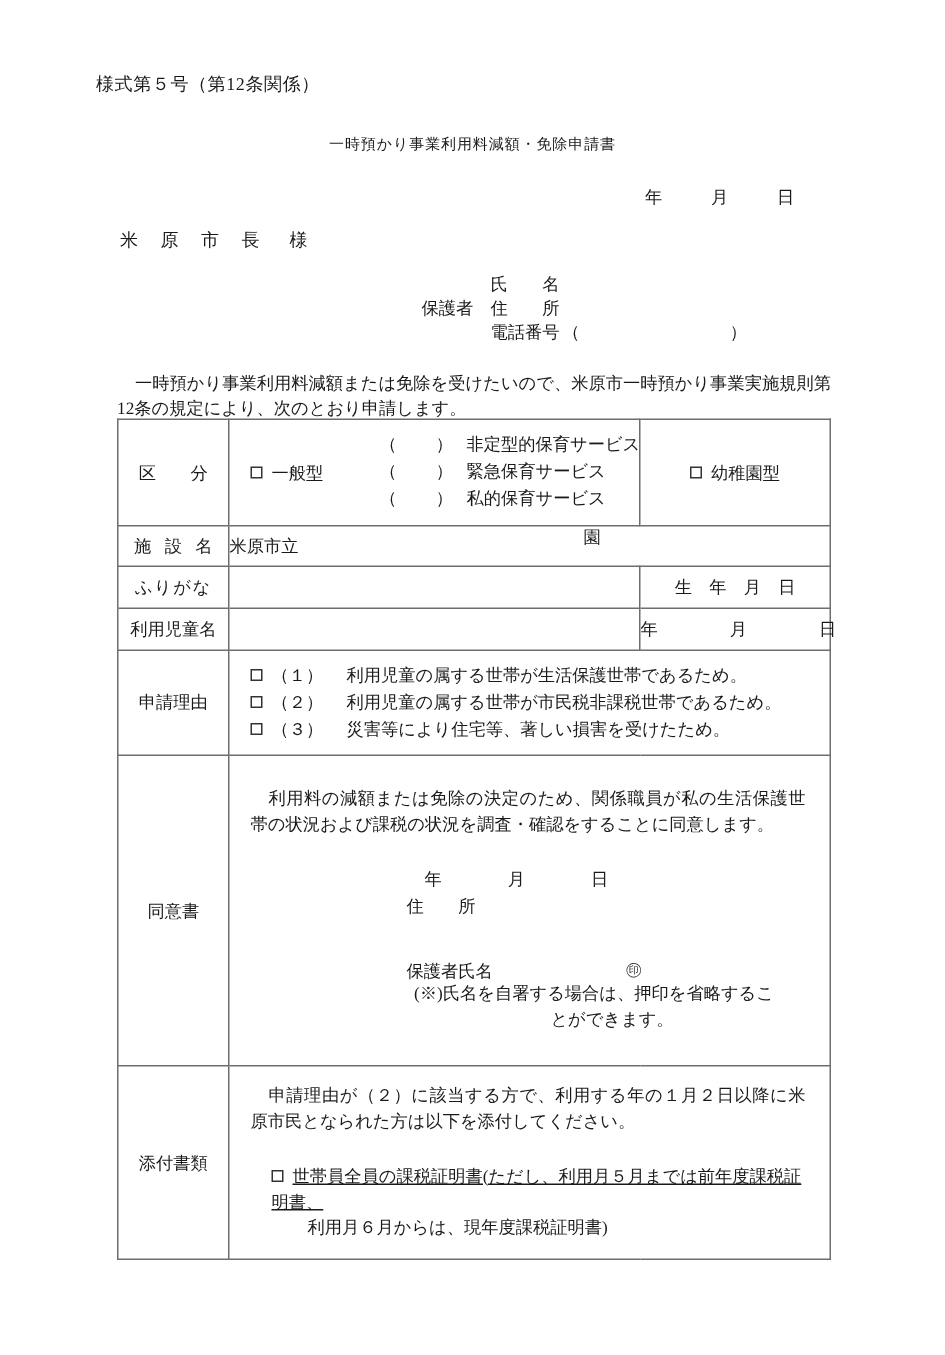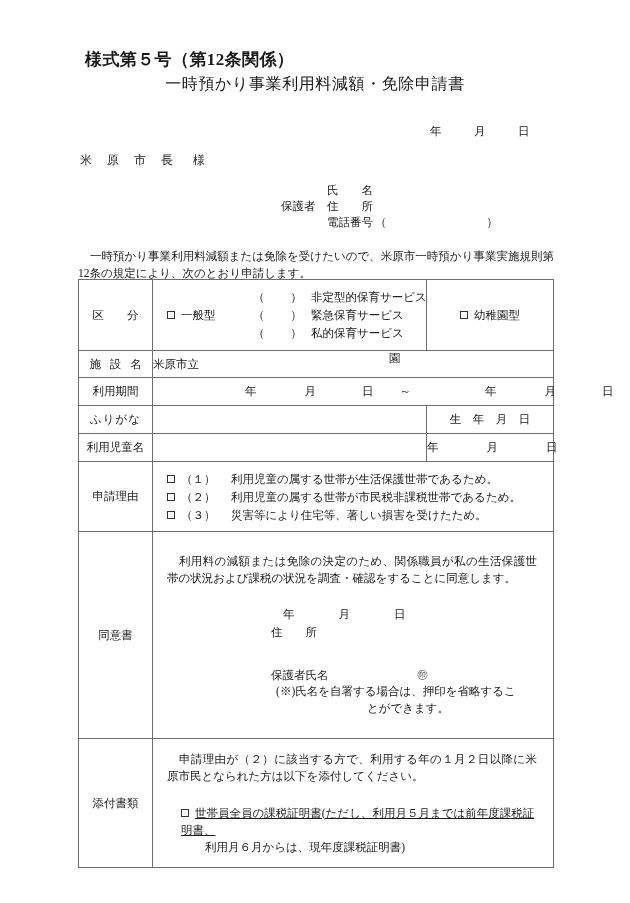--- a/index.html
+++ b/index.html
@@ -20,34 +20,33 @@
   .page {
     position: absolute;
     left: 0; top: 0;
     width: 630px;
     height: 903px;
   }
 
   
   .form-no {
     position: absolute;
-    left: 85px;
+    left: 64px;
     top: 48px;
-    font-size: 17px;
+    font-size: 12px;
     letter-spacing: 0.4px;
     white-space: nowrap;
-    font-weight: bold;
   }
   .doc-title {
     position: absolute;
     left: 0;
-    top: 74px;
+    top: 89px;
     width: 630px;
     text-align: center;
-    font-size: 16px;
+    font-size: 10px;
     letter-spacing: 0.6px;
     white-space: nowrap;
   }
   .date-line {
     position: absolute;
     left: 430px;
     top: 124px;
     font-size: 11.5px;
     white-space: nowrap;
   }
@@ -338,28 +337,20 @@
         </td>
       </tr>
 
       <tr class="fac-row">
         <td class="lbl-cell lbl-sp1">施 設 名</td>
         <td class="fac-val" colspan="2">
           <span>米原市立</span><span class="fac-en">園</span>
         </td>
       </tr>
 
-      <tr class="per-row">
-        <td class="lbl-cell">利用期間</td>
-        <td colspan="2">
-          <div class="period-inner">
-            <span class="s1"></span><span>年</span><span class="s2"></span><span>月</span><span class="s3"></span><span>日</span><span class="s4"></span><span>～</span><span class="s5"></span><span>年</span><span class="s6"></span><span>月</span><span class="s7"></span><span>日</span>
-          </div>
-        </td>
-      </tr>
 
       <tr class="furi-row">
         <td class="lbl-cell furi-lbl">ふりがな</td>
         <td class="furi-blank blank-cell"></td>
         <td class="dob-cell">
           <span class="dob-inner">生　年　月　日</span>
         </td>
       </tr>
 
       <tr class="name-row">

